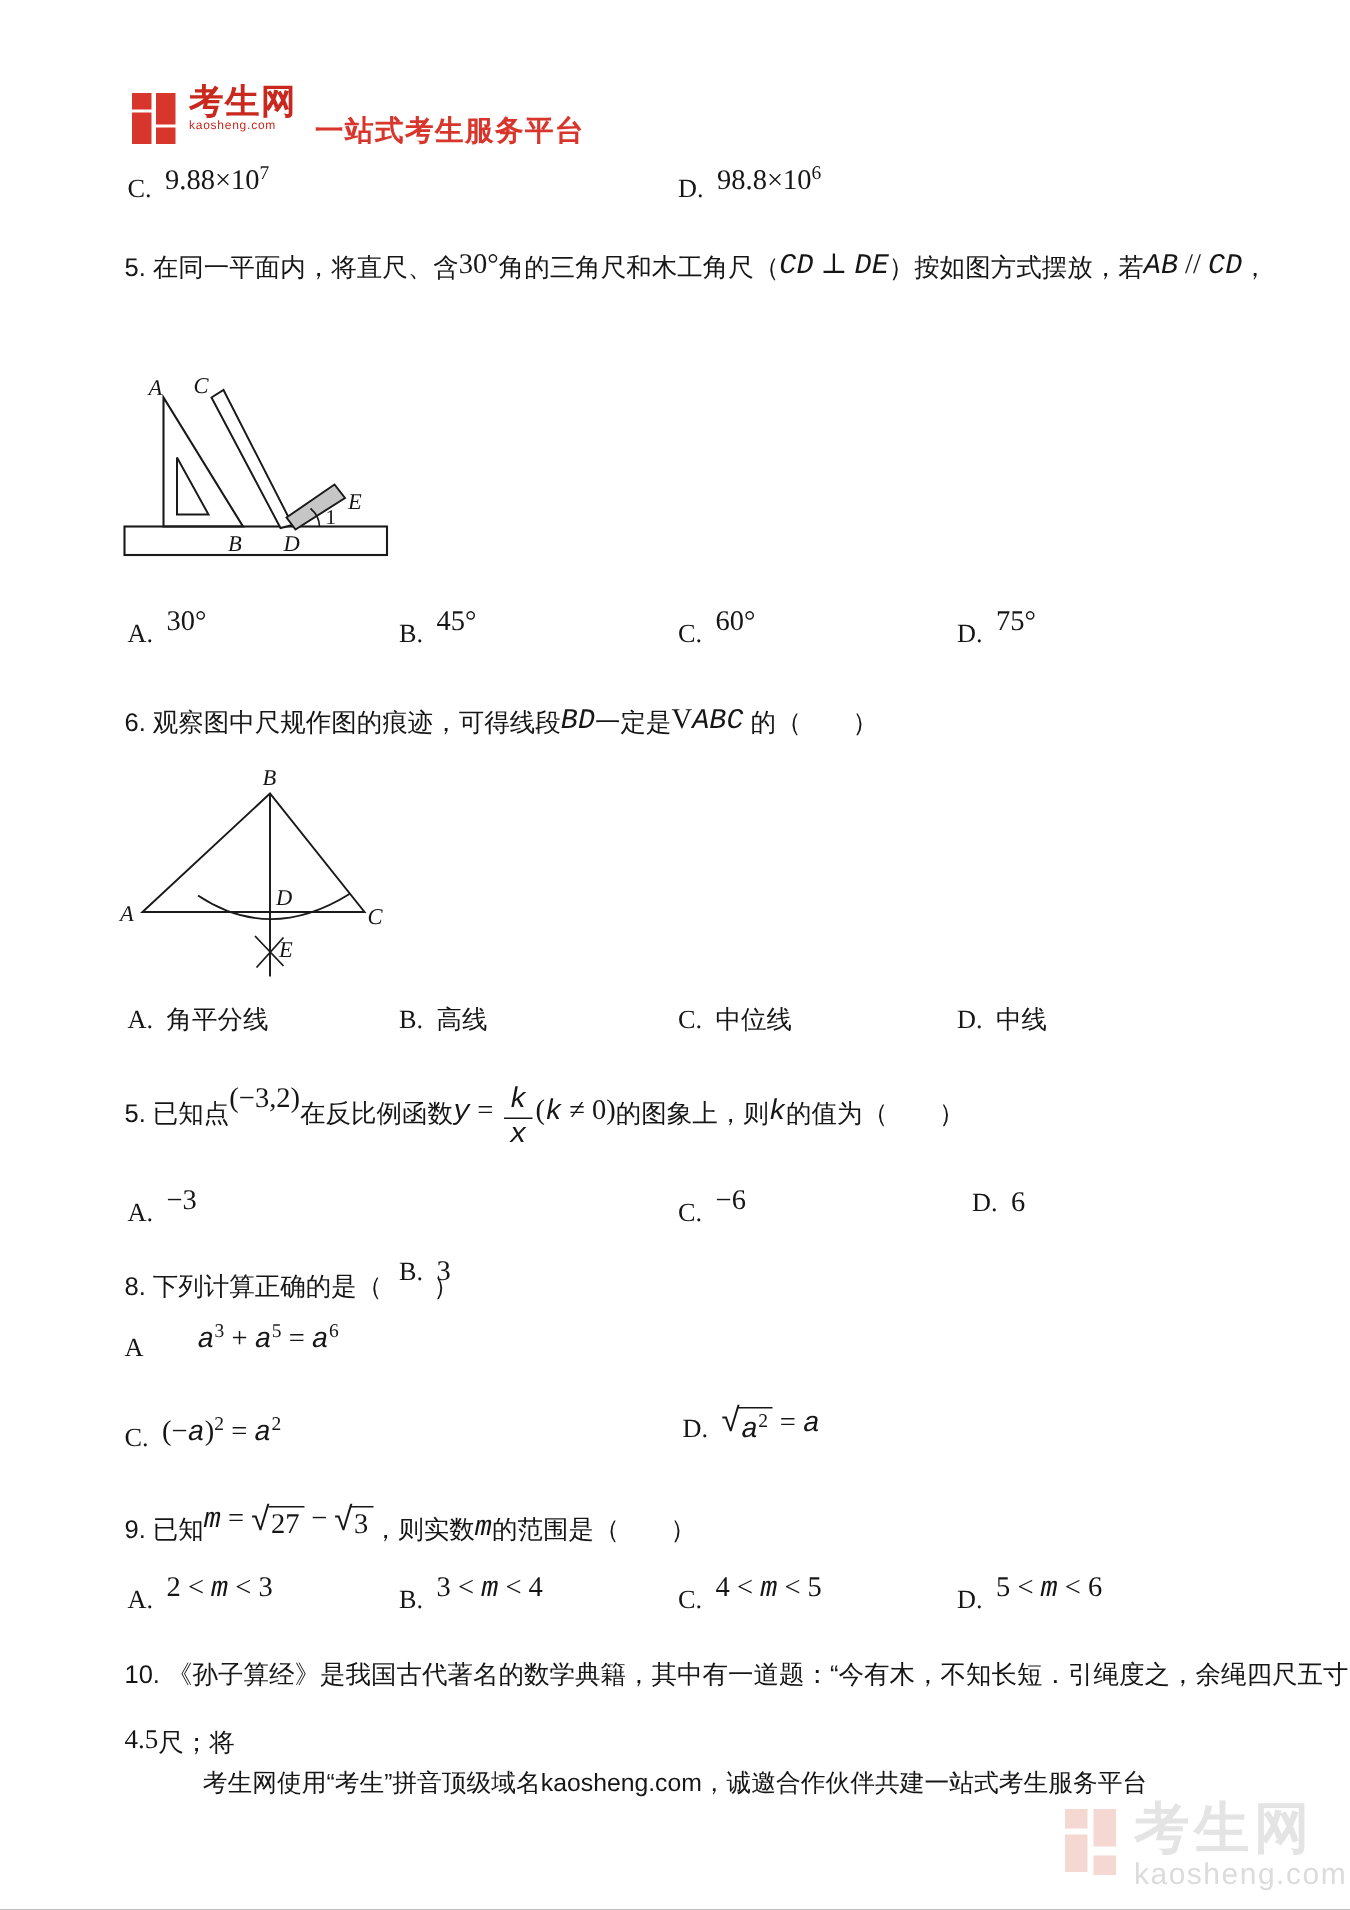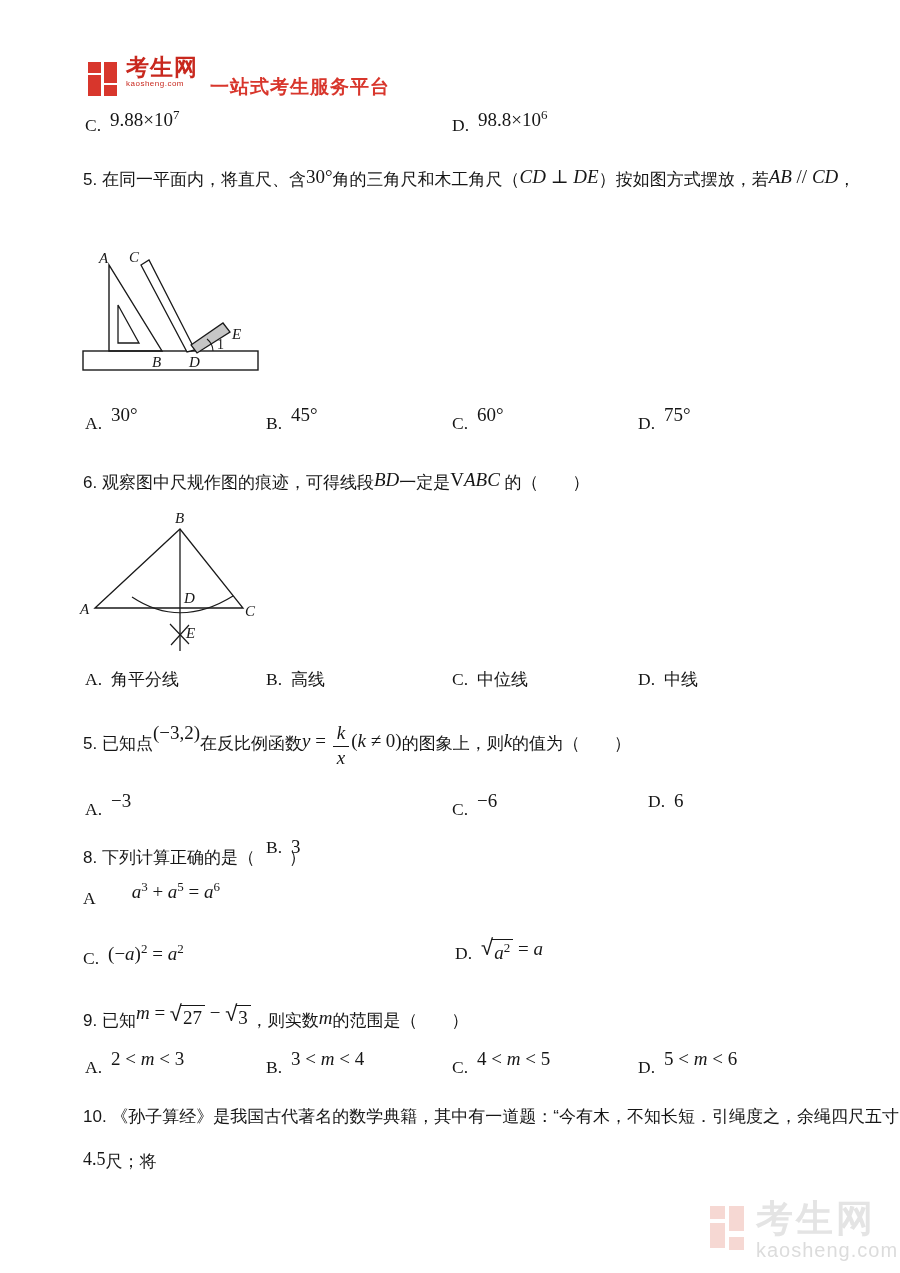--- a/index.html
+++ b/index.html
@@ -17,21 +17,21 @@
   .logo-name{margin-left:5px;line-height:1;}
   .logo-cn{font-size:23px;font-weight:bold;letter-spacing:1px;}
   .logo-dom{font-size:8px;letter-spacing:.5px;margin-top:1px;}
   .logo-tag{font-size:19px;font-weight:bold;margin:18px 0 0 12px;letter-spacing:1px;}
 
   
   .stem{position:absolute;left:83px;white-space:nowrap;font-size:17px;line-height:30px;}
   .t{white-space:pre;}
   .m,.i,.sup{font-family:"Liberation Serif","DejaVu Serif",serif;white-space:pre;}
   .m,.i{font-size:19px;}
-  .i{font-style:italic;}
+  .i{font-style:italic;font-family:Liberation Mono, monospace;}
   .stem .m,.stem .i{vertical-align:2px;}
   .sup{font-size:13px;vertical-align:7px;}
   .frac{display:inline-flex;flex-direction:column;align-items:center;vertical-align:middle;
         position:relative;top:2px;margin:0 2px;line-height:1.05;}
   .frac .num{border-bottom:1.4px solid #161616;padding:0 4px 1px;}
   .frac .den{padding-top:1px;}
   .sqrt{display:inline-flex;align-items:flex-start;vertical-align:-2px;}
   .rad{font-size:1.3em;line-height:1;margin-right:-1px;transform:translateY(-2px);}
   .radbody{border-top:1.5px solid #161616;padding:1px 3px 0 2px;line-height:1.15;}
 
@@ -197,20 +197,21 @@
   </span>
   <span class="opt" style="left:452px;top:1044px">
     <span class="lbl">C.</span><span class="fm r8"><span class="m">4 &lt; </span><span class="i">m</span><span class="m"> &lt; 5</span></span>
   </span>
   <span class="opt" style="left:638px;top:1044px">
     <span class="lbl">D.</span><span class="fm r8"><span class="m">5 &lt; </span><span class="i">m</span><span class="m"> &lt; 6</span></span>
   </span>
 
   <div class="para" style="top:1096px"><span class="t">10. 《孙子算经》是我国古代著名的数学典籍，其中有一道题：“今有木，不知长短．引绳度之，余绳四尺五寸；屈绳度之，不足一尺．木长几何？”意思是：用一根绳子去量一根长木，绳子还剩余</span><span class="m">4.5</span><span class="t">尺；将</span></div>
 
+  <div class="footer">考生网使用“考生”拼音顶级域名kaosheng.com，诚邀合作伙伴共建一站式考生服务平台</div>
 
   <div class="wm">
     <div class="mark">
       <i class="b1" style="background:#f6d8d3"></i>
         <i class="b2" style="background:#f6d8d3"></i>
       <i class="b3" style="background:#f6d8d3"></i>
         <i class="b4" style="background:#f6d8d3"></i>
     </div>
     <div class="wm-text">
       <div class="wm-cn">考生网</div>

